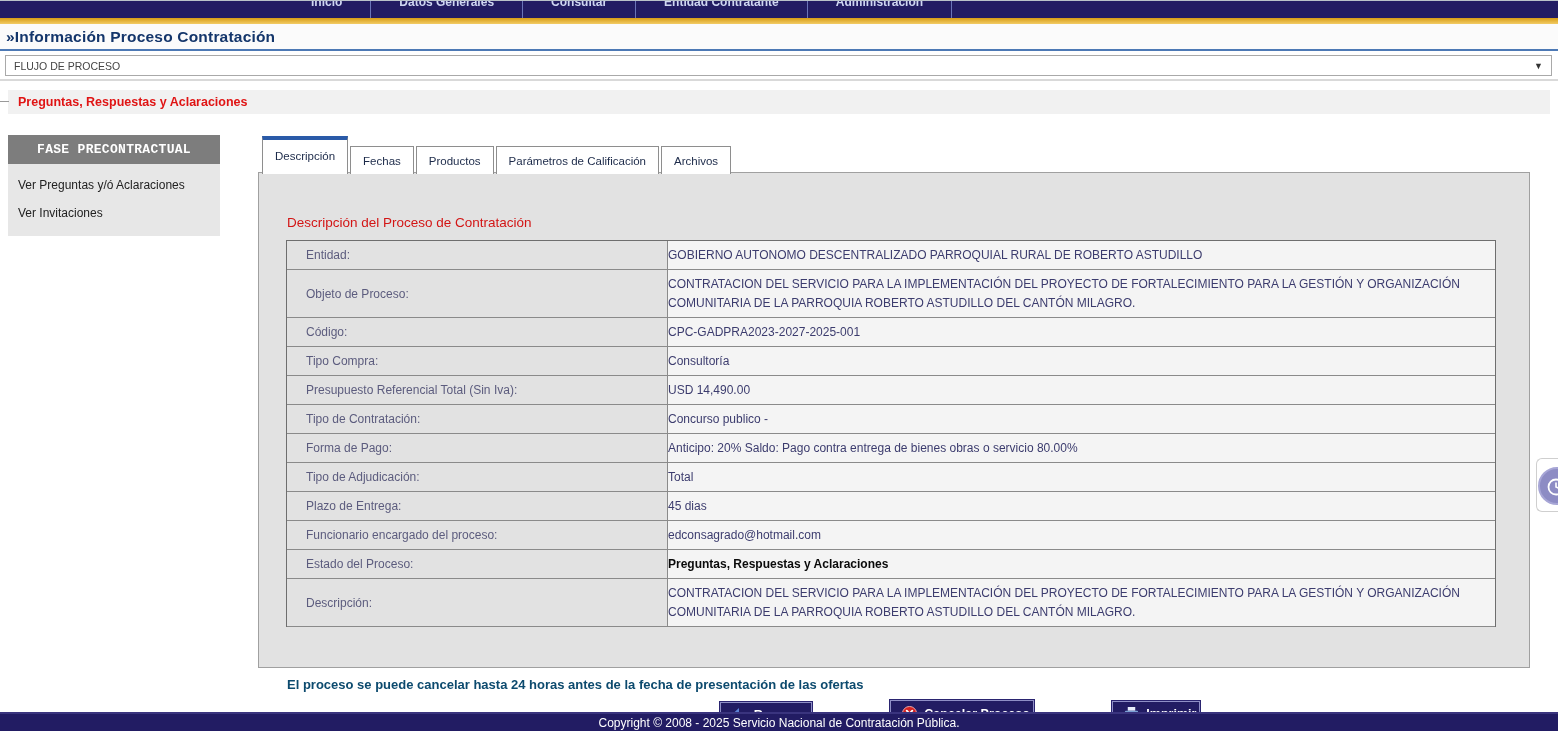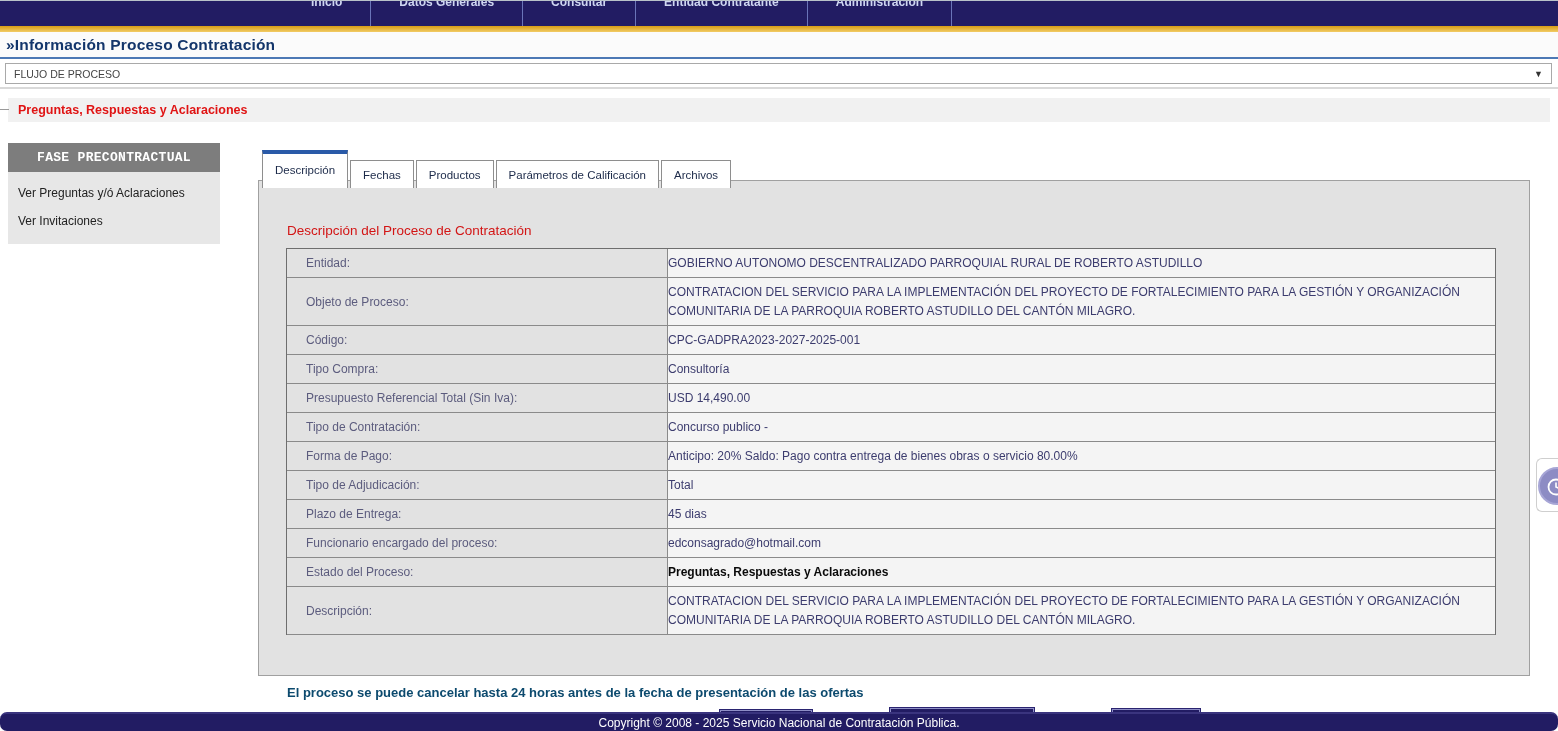--- a/index.html
+++ b/index.html
@@ -7,21 +7,21 @@
   body {
     font-family: "Liberation Sans", sans-serif;
     background: #ffffff;
     position: relative;
     overflow: hidden;
     color: #222;
   }
 
   
   .topnav {
-    height: 26px; background: #221c63; overflow: hidden;
+    height: 18px; background: #221c63; overflow: hidden;
     border-top: 1px solid #b9c2c9;
     display: flex; padding-left: 283px; text-align: right;
   }
   .topnav .nav-item {
     color: #cfd6f2; font-size: 12px; font-weight: bold;
     line-height: 26px; margin-top: -12px;
     padding: 0 28px; border-left: 1px solid #6a74b8;
     white-space: nowrap; cursor: pointer;
   }
   .topnav .nav-item:first-child { border-left: none; }
@@ -73,21 +73,21 @@
     font-size: 12px; color: #222; padding: 8px 10px 6px 10px; cursor: pointer;
   }
 
   .content { margin-left: 258px; width: 1272px; }
 
   
   .tabs { display: flex; align-items: flex-end; height: 38px; position: relative; z-index: 2; padding-left: 4px; }
   .tab {
     background: #fff; border: 1px solid #8e8e8e; border-bottom: none;
     font-size: 11.5px; color: #1c2a49; padding: 8px 12px 7px 12px;
-    margin-right: 2px; cursor: pointer; position: relative; top: 7px;
+    margin-right: 2px; cursor: pointer; position: relative; top: 1px;
   }
   .tab.active {
     border-top: 4px solid #2a5aa8; padding-top: 10px; padding-bottom: 12px;
     font-weight: normal; z-index: 3;
   }
 
   
   .panel {
     background: #e2e2e2; border: 1px solid #a0a0a0;
     margin-top: -1px; height: 496px; position: relative; z-index: 1;
@@ -125,21 +125,21 @@
     border: 1px solid #8f8fc6; outline: 1px solid #2a2470;
     padding: 5px 3px 6px 11px; margin: 0 37px; cursor: pointer;
     font-family: "Liberation Sans", sans-serif;
   }
   .btn svg { display: block; }
 
   
   .footer {
     position: absolute; left: 0; bottom: 0; width: 1558px; height: 19px;
     background: #221c63; border-top: 2px solid #3a347e;
-    display: flex; align-items: center; justify-content: center; border-radius: 7px;
+    display: flex; align-items: center; justify-content: center;
   }
   .footer .copy { color: #ffffff; font-size: 12px; }
 
   
   .float-widget {
     position: absolute; right: 0; top: 458px; width: 22px; height: 54px;
     background: #fff; border: 1px solid #cfcfcf; border-right: none;
     border-radius: 6px 0 0 6px; cursor: pointer;
   }
   .float-widget .bubble {

